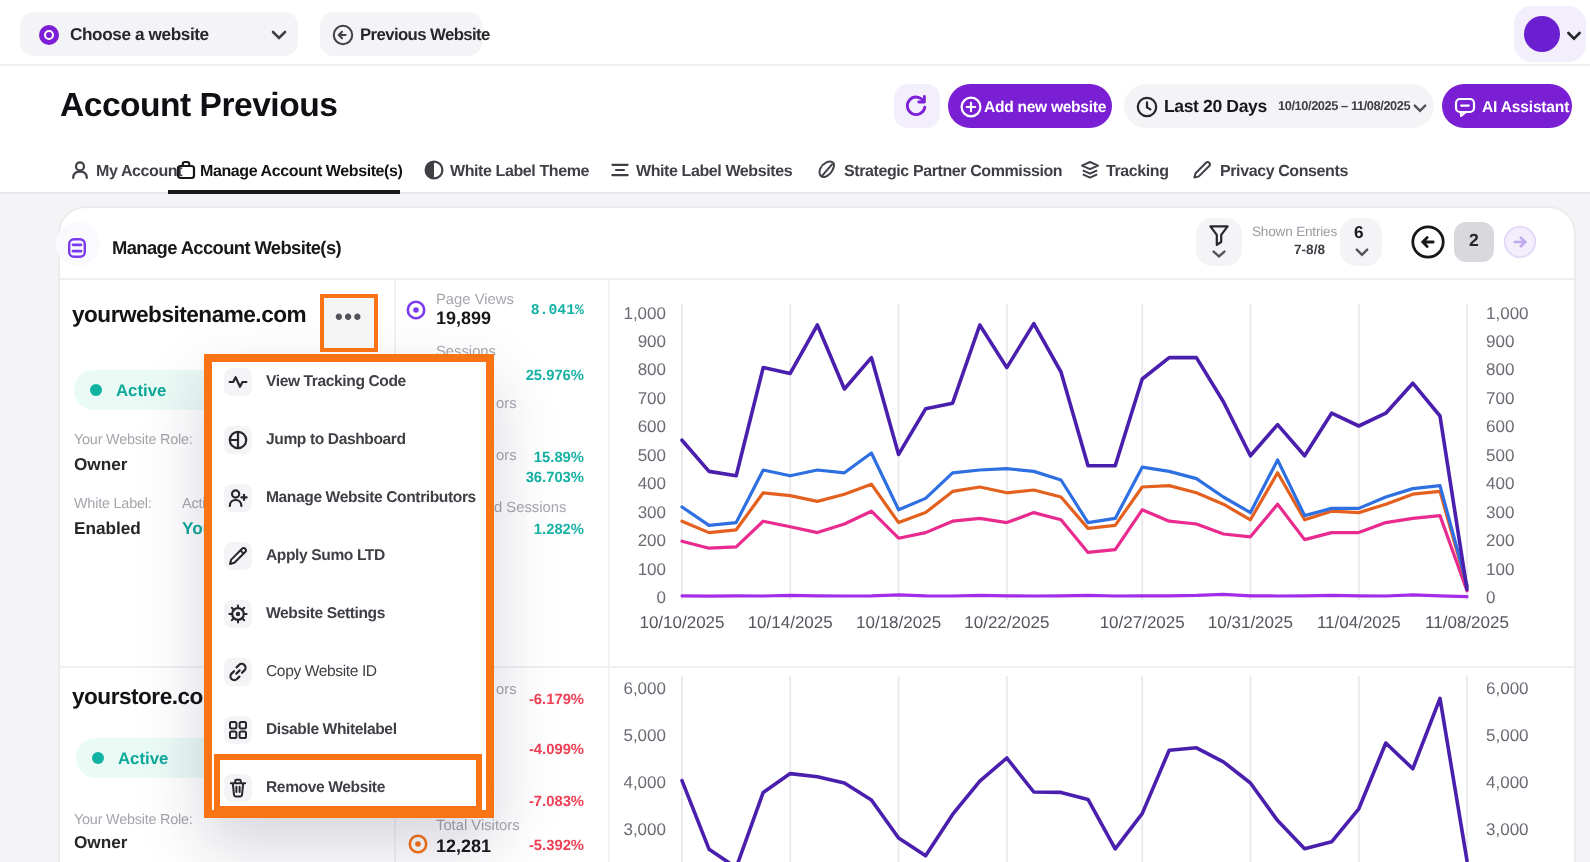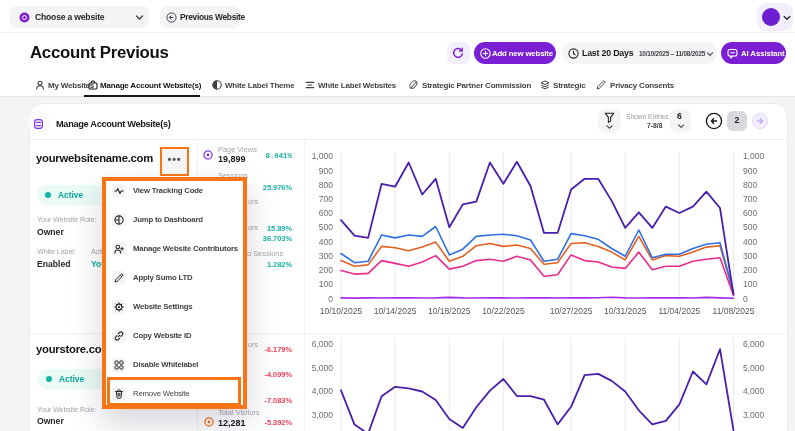--- a/index.html
+++ b/index.html
@@ -63,21 +63,21 @@
     <path d="M3.6 4.8 H7.4" stroke="#fff" stroke-width="1.1" stroke-linecap="round"></path>
   </svg>
 <div class="txt" style="left:741px;top:48.5px;font-size:7.8px;font-weight:700;color:#fff;letter-spacing:-0.1px;">AI Assistant</div>
 
 <div class="abs" style="left:0;top:72px;width:795px;height:25px;background:#fff;border-bottom:1px solid #e7e7ea;"></div>
 <div class="abs" style="left:84px;top:94.5px;width:116px;height:2px;background:#18181b;"></div>
 <svg class="abs" style="left:35px;top:79.5px" width="10" height="10" viewBox="0 0 10 10">
     <circle cx="5" cy="3.2" r="2" fill="none" stroke="#3f3f46" stroke-width="1.1"></circle>
     <path d="M1.6 9 C1.6 6.8 3 5.8 5 5.8 C7 5.8 8.4 6.8 8.4 9" fill="none" stroke="#3f3f46" stroke-width="1.1" stroke-linecap="round"></path>
   </svg>
-<div class="txt" style="left:48px;top:81px;font-size:8px;font-weight:600;color:#3f3f46;letter-spacing:-0.2px;">My Websites</div>
+<div class="txt" style="left:48px;top:81px;font-size:8px;font-weight:600;color:#3f3f46;letter-spacing:-0.2px;">My Account</div>
 <svg class="abs" style="left:88px;top:79.5px" width="10" height="10" viewBox="0 0 10 10">
     <rect x="1" y="3" width="8" height="6" rx="1.2" fill="none" stroke="#18181b" stroke-width="1.1"></rect>
     <path d="M3.4 3 V2 a1 1 0 0 1 1-1 h1.2 a1 1 0 0 1 1 1 V3" fill="none" stroke="#18181b" stroke-width="1.1"></path>
   </svg>
 <div class="txt" style="left:100px;top:81px;font-size:8px;font-weight:700;color:#131316;letter-spacing:-0.2px;">Manage Account Website(s)</div>
 <svg class="abs" style="left:212px;top:79.5px" width="10" height="10" viewBox="0 0 10 10">
     <circle cx="5" cy="5" r="4.2" fill="none" stroke="#3f3f46" stroke-width="1.1"></circle>
     <path d="M5 0.8 A4.2 4.2 0 0 0 5 9.2 Z" fill="#3f3f46"></path>
   </svg>
 <div class="txt" style="left:225px;top:81px;font-size:8px;font-weight:600;color:#3f3f46;letter-spacing:-0.2px;">White Label Theme</div>
@@ -87,21 +87,21 @@
 <div class="txt" style="left:318px;top:81px;font-size:8px;font-weight:600;color:#3f3f46;letter-spacing:-0.2px;">White Label Websites</div>
 <svg class="abs" style="left:408px;top:79.5px" width="10" height="10" viewBox="0 0 10 10">
     <path d="M8.6 1.4 C7 -0.2 3.4 1.6 2.2 4.2 C1.4 6 1.8 7.6 2.8 8.2 C4.4 9 7 7.6 8.2 5.2 C9 3.6 9.4 2.2 8.6 1.4 Z" fill="none" stroke="#3f3f46" stroke-width="1.0"></path>
     <path d="M2.8 8.2 L8 2.2" stroke="#3f3f46" stroke-width="1.0" stroke-linecap="round"></path>
   </svg>
 <div class="txt" style="left:422px;top:81px;font-size:8px;font-weight:600;color:#3f3f46;letter-spacing:-0.2px;text-align:right;">Strategic Partner Commission</div>
 <svg class="abs" style="left:540px;top:79.5px" width="10" height="10" viewBox="0 0 10 10">
     <path d="M5 1 L9 2.8 L5 4.6 L1 2.8 Z" fill="none" stroke="#3f3f46" stroke-width="1.0" stroke-linejoin="round"></path>
     <path d="M1.4 5.2 L5 6.8 L8.6 5.2 M1.4 7.2 L5 8.8 L8.6 7.2" fill="none" stroke="#3f3f46" stroke-width="1.0" stroke-linejoin="round"></path>
   </svg>
-<div class="txt" style="left:553px;top:81px;font-size:8px;font-weight:600;color:#3f3f46;letter-spacing:-0.2px;">Strategic</div>
+<div class="txt" style="left:553px;top:81px;font-size:8px;font-weight:600;color:#3f3f46;letter-spacing:-0.2px;">Tracking</div>
 <svg class="abs" style="left:596px;top:79.5px" width="10" height="10" viewBox="0 0 10 10">
     <path d="M1.2 8.8 L1.8 6.6 L7 1.4 a1 1 0 0 1 1.6 1.6 L3.4 8.2 Z" fill="none" stroke="#3f3f46" stroke-width="1.0" stroke-linejoin="round"></path>
   </svg>
 <div class="txt" style="left:610px;top:81px;font-size:8px;font-weight:600;color:#3f3f46;letter-spacing:-0.2px;">Privacy Consents</div>
 
 <div class="abs" style="left:29px;top:103px;width:759px;height:340px;background:#fff;border:1px solid #ececef;border-radius:14px;"></div>
 
 <div class="abs" style="left:30px;top:139px;width:757px;height:1px;background:#f0f0f2;"></div>
 <div class="abs" style="left:28px;top:111px;width:22px;height:22px;background:#faf9fd;border-radius:50%;"></div>
 <svg class="abs" style="left:33.5px;top:119px" width="9" height="10" viewBox="0 0 9 10">
@@ -289,29 +289,29 @@
     <circle cx="5" cy="5" r="2.9" fill="none" stroke="#27272a" stroke-width="1.1"></circle>
     <circle cx="5" cy="5" r="1.1" fill="#27272a"></circle>
     <path d="M5 0.7 V1.9 M5 8.1 V9.3 M0.7 5 H1.9 M8.1 5 H9.3 M1.9 1.9 L2.8 2.8 M8.1 1.9 L7.2 2.8 M1.9 8.1 L2.8 7.2 M8.1 8.1 L7.2 7.2" stroke="#27272a" stroke-width="1.0" stroke-linecap="round"></path>
   </svg>
 <div class="txt" style="left:133px;top:301.5px;font-size:7.8px;font-weight:600;color:#3f3f46;letter-spacing:-0.2px;">Website Settings</div>
 
 <div class="abs" style="left:111.5px;top:328.5px;width:14px;height:14px;background:#f4f4f6;border-radius:4px;"></div>
 <svg class="abs" style="left:113.5px;top:330.5px" width="10" height="10" viewBox="0 0 10 10">
     <path d="M4.2 5.8 L5.8 4.2 M3 4.6 L1.8 5.8 a1.9 1.9 0 0 0 2.7 2.7 L5.7 7.3 M7 5.4 L8.2 4.2 a1.9 1.9 0 0 0 -2.7 -2.7 L4.3 2.7" fill="none" stroke="#27272a" stroke-width="1.1" stroke-linecap="round"></path>
   </svg>
-<div class="txt" style="left:133px;top:330.5px;font-size:7.8px;font-weight:700;color:#3f3f46;letter-spacing:-0.2px;">Copy Website ID</div>
+<div class="txt" style="left:133px;top:330.5px;font-size:7.8px;font-weight:400;color:#3f3f46;letter-spacing:-0.2px;">Copy Website ID</div>
 
 <div class="abs" style="left:111.5px;top:357.5px;width:14px;height:14px;background:#f4f4f6;border-radius:4px;"></div>
 <svg class="abs" style="left:113.5px;top:359.5px" width="10" height="10" viewBox="0 0 10 10">
     <rect x="1" y="1" width="3.2" height="3.2" rx="0.8" fill="none" stroke="#27272a" stroke-width="1.0"></rect>
     <rect x="5.8" y="1" width="3.2" height="3.2" rx="0.8" fill="none" stroke="#27272a" stroke-width="1.0"></rect>
     <rect x="1" y="5.8" width="3.2" height="3.2" rx="0.8" fill="none" stroke="#27272a" stroke-width="1.0"></rect>
     <rect x="5.8" y="5.8" width="3.2" height="3.2" rx="0.8" fill="none" stroke="#27272a" stroke-width="1.0"></rect>
   </svg>
 <div class="txt" style="left:133px;top:359.5px;font-size:7.8px;font-weight:600;color:#3f3f46;letter-spacing:-0.2px;">Disable Whitelabel</div>
 
 <div class="abs" style="left:111.5px;top:386.5px;width:14px;height:14px;background:#f4f4f6;border-radius:4px;"></div>
 <svg class="abs" style="left:113.5px;top:388.5px" width="10" height="10" viewBox="0 0 10 10">
     <path d="M1.4 2.6 H8.6 M3.6 2.6 V1.6 a0.7 0.7 0 0 1 0.7 -0.7 h1.4 a0.7 0.7 0 0 1 0.7 0.7 V2.6 M2.4 2.6 L3 8.4 a0.9 0.9 0 0 0 0.9 0.8 h2.2 a0.9 0.9 0 0 0 0.9 -0.8 L7.6 2.6" fill="none" stroke="#27272a" stroke-width="1.0" stroke-linecap="round" stroke-linejoin="round"></path>
     <path d="M4.2 4.4 V7 M5.8 4.4 V7" stroke="#27272a" stroke-width="1.0" stroke-linecap="round"></path>
   </svg>
-<div class="txt" style="left:133px;top:388.5px;font-size:7.8px;font-weight:400;color:#3f3f46;letter-spacing:-0.2px;">Remove Website</div>
+<div class="txt" style="left:133px;top:388.5px;font-size:7.8px;font-weight:700;color:#3f3f46;letter-spacing:-0.2px;">Remove Website</div>
 
 </body></html>

